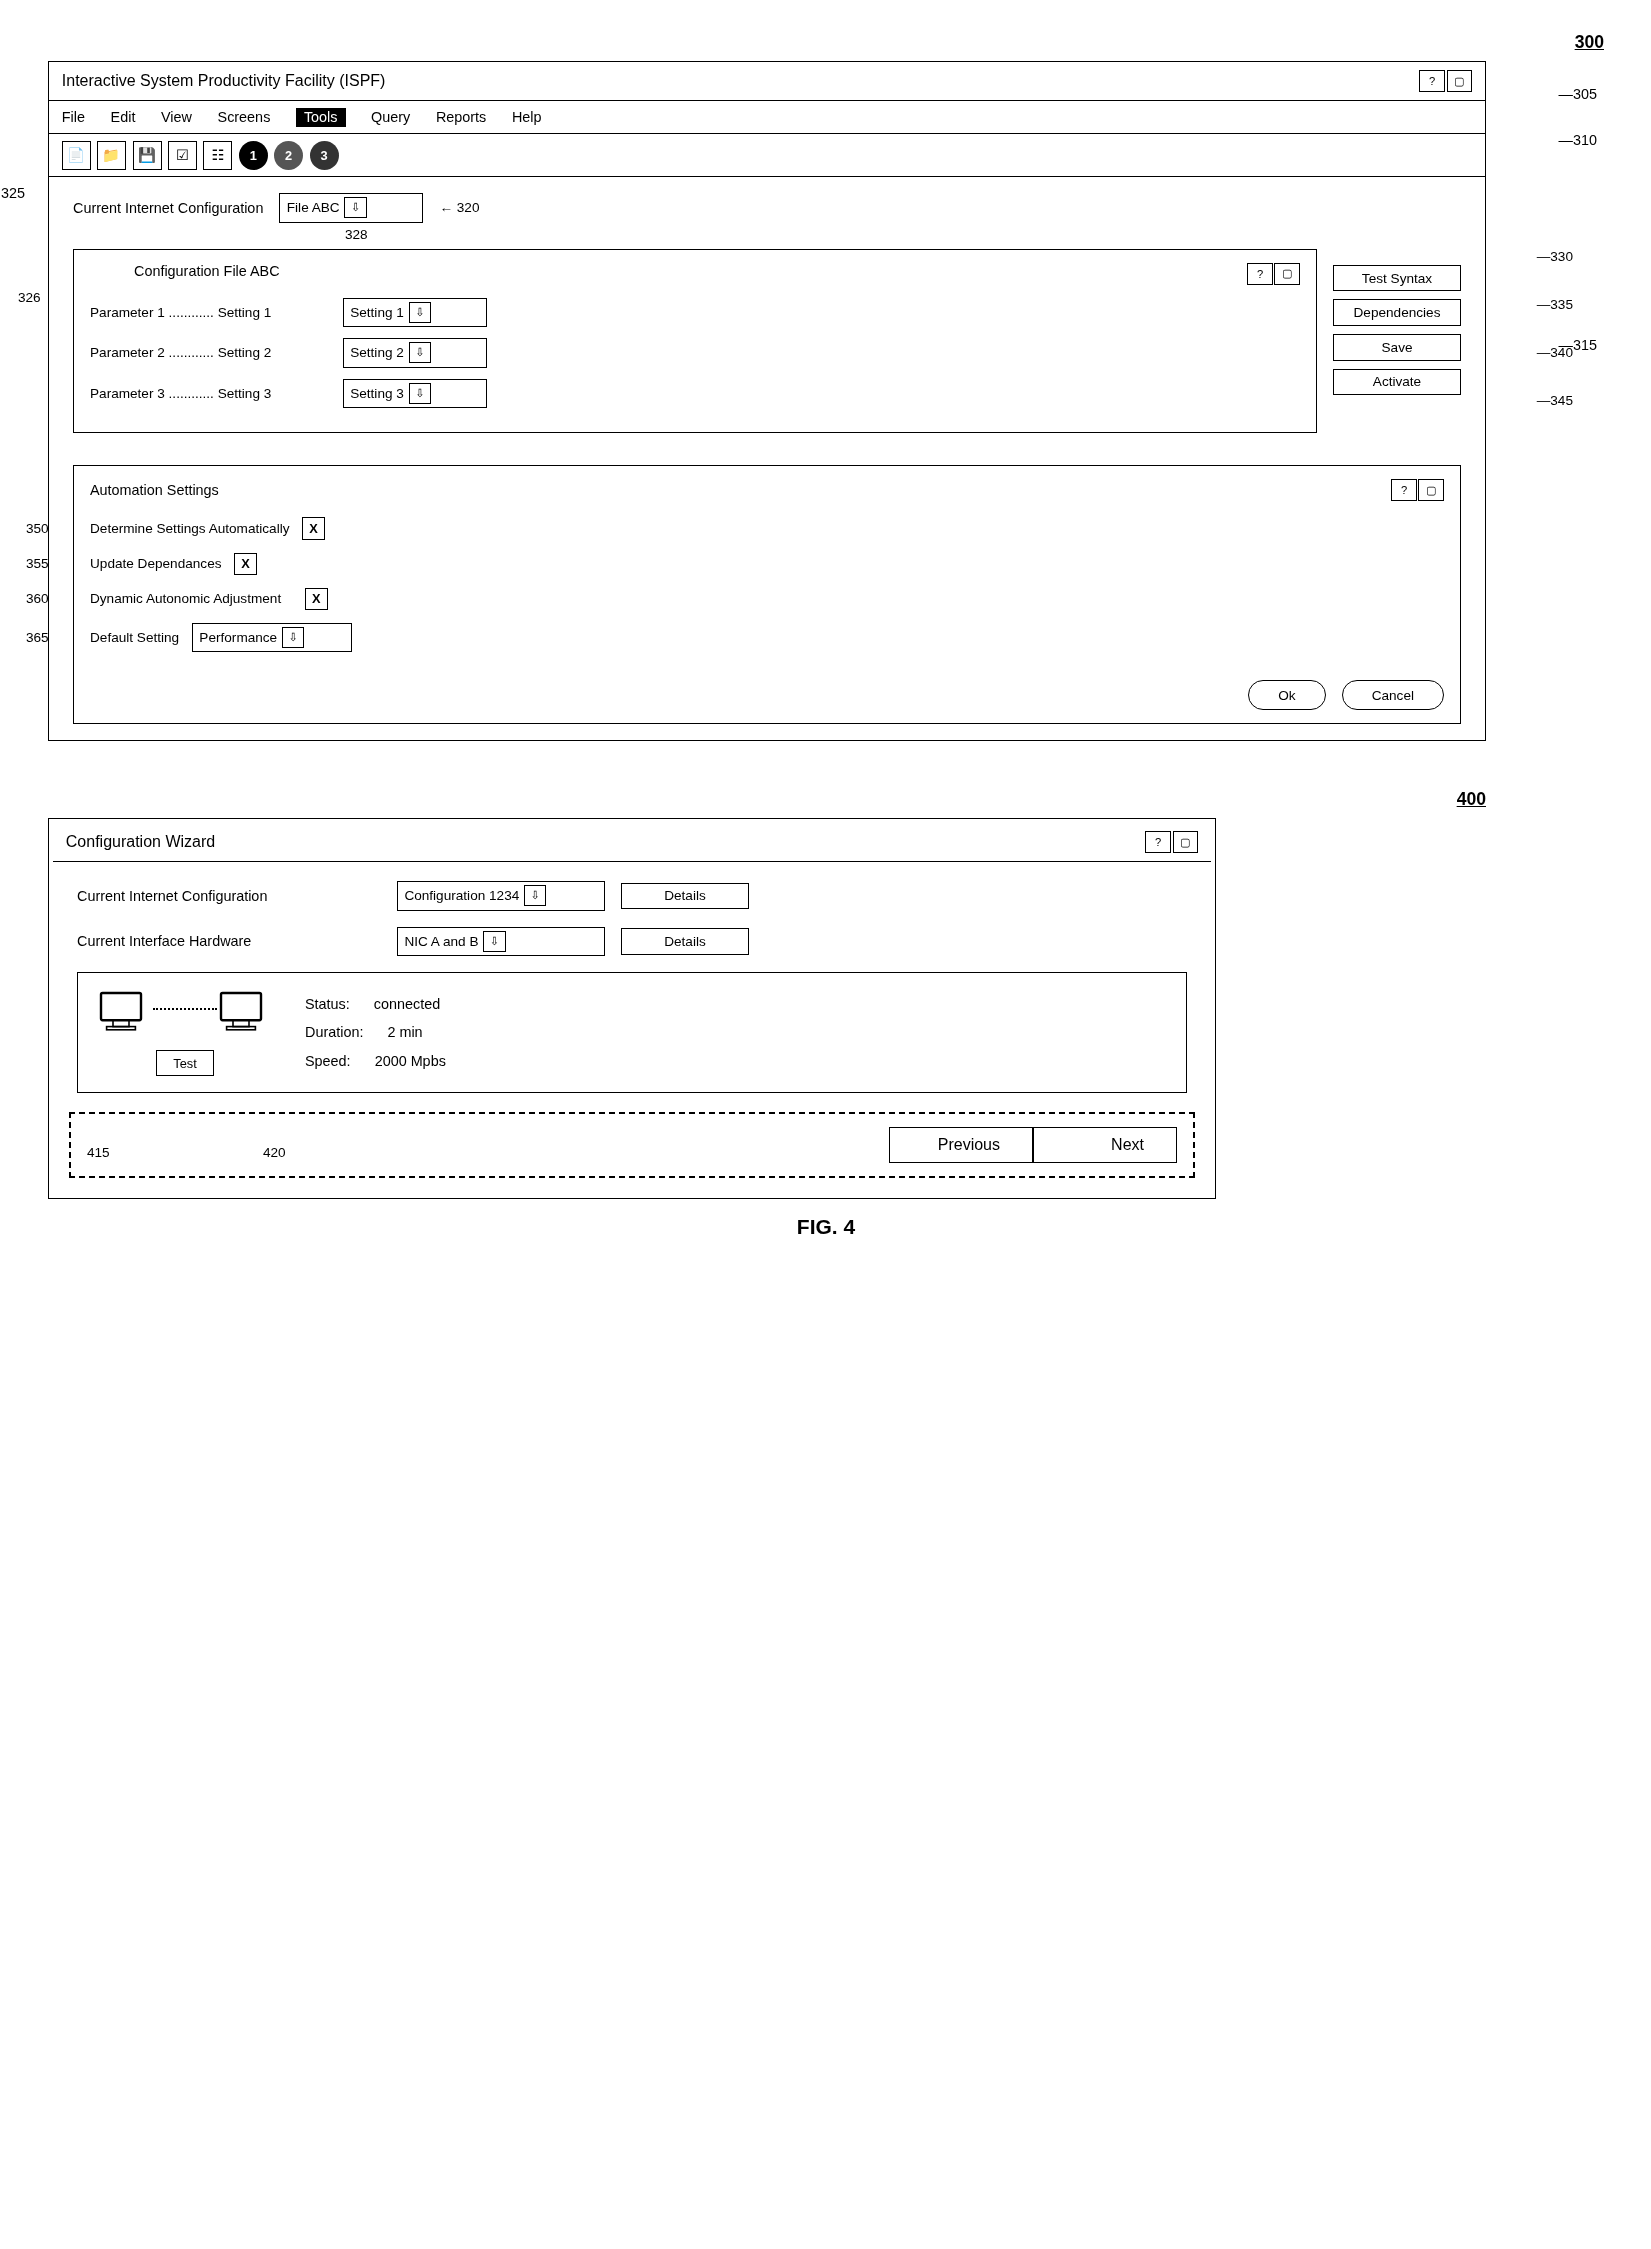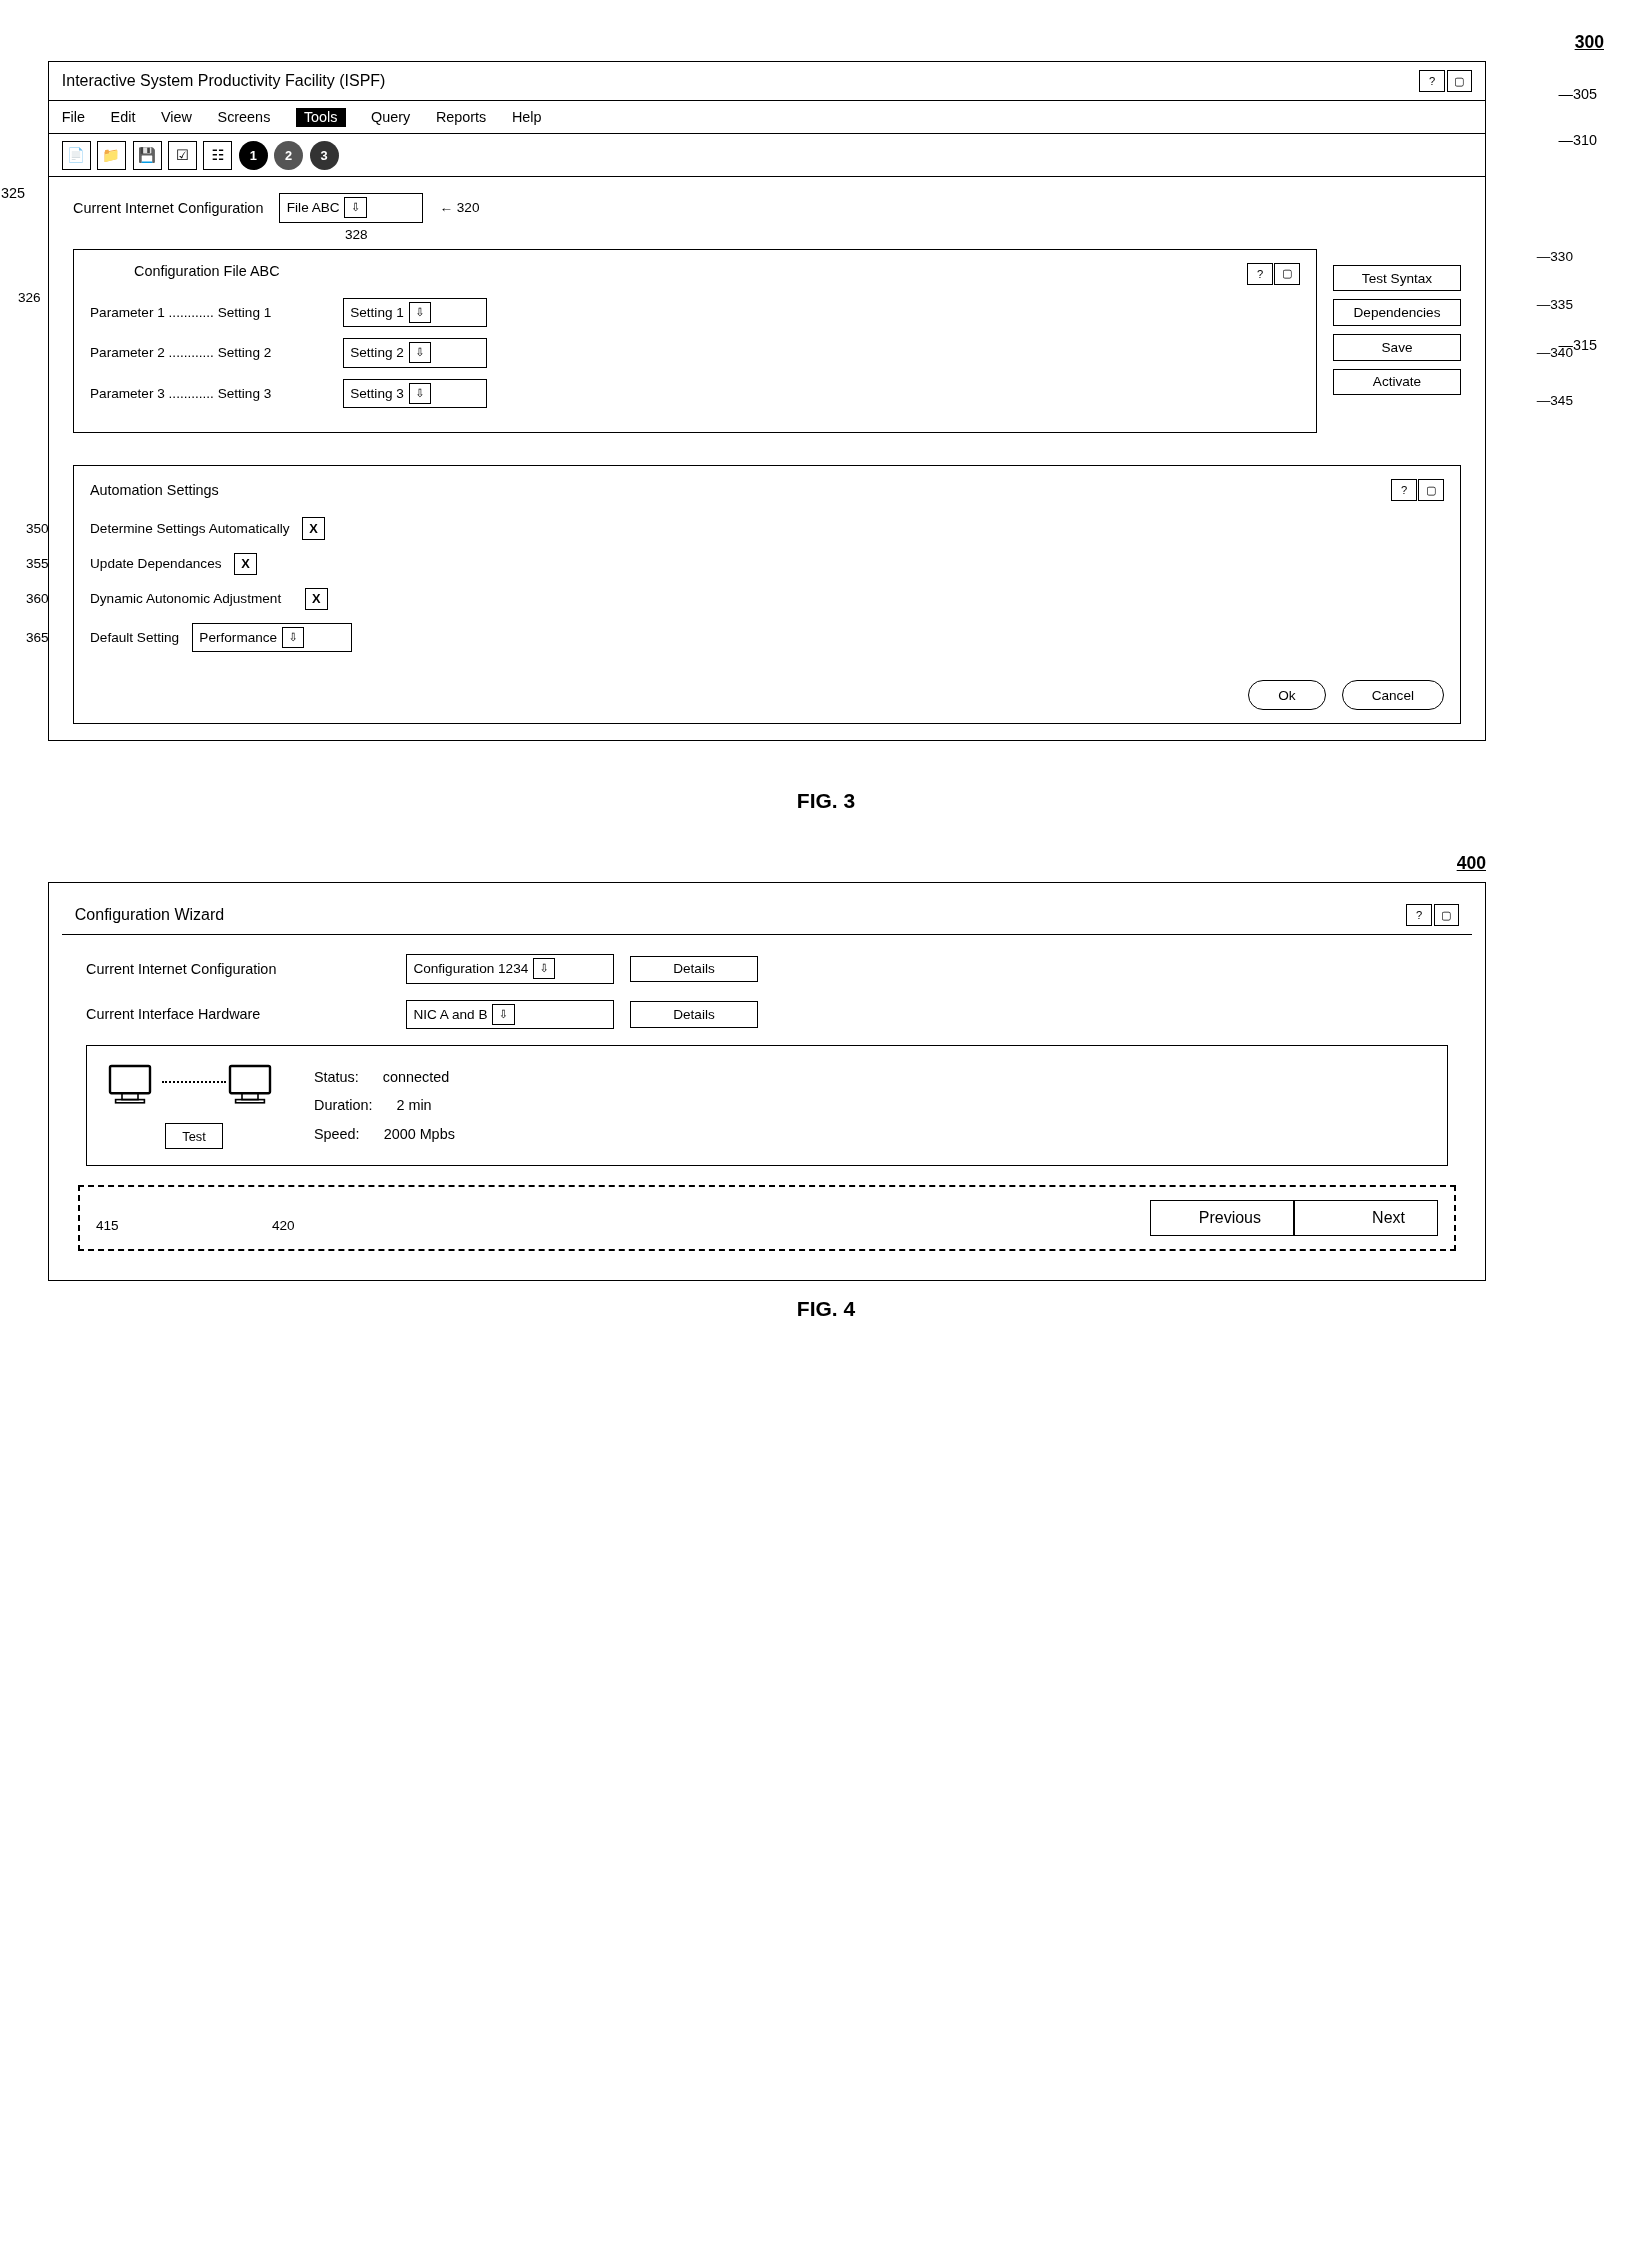--- a/index.html
+++ b/index.html
@@ -264,22 +264,22 @@
     .fig-number-400 {
       text-align: right;
       font-size: 17.6px;
       font-weight: bold;
       margin-bottom: 8px;
       text-decoration: underline;
       width: 1438px;
     }
     .wizard-container {
       border: 1.6px solid #000;
-      width: 1438px;
-      padding: 13px;
+      width: 1168px;
+      padding: 4px;
       position: relative;
     }
     .wizard-titlebar {
       border-bottom: 1.6px solid #000;
       padding: 8px 12.8px;
       font-size: 16px;
       display: flex;
       justify-content: space-between;
       align-items: center;
     }
@@ -512,21 +512,20 @@
 
         <div class="automation-footer">
           <button class="oval-btn">Ok</button>
           <button class="oval-btn">Cancel</button>
         </div>
       </div>
 
     </div>
   </div>
 
-  <div class="fig-label">FIG. 3</div>
 
   <div class="fig4-section">
     <div class="fig-number-400">400</div>
 
     <div class="wizard-container" style="position:relative;">
 
       <div class="wizard-titlebar">
         <span>Configuration Wizard</span>
         <div class="config-panel-header-btns">
           <div class="win-btn">?</div>

